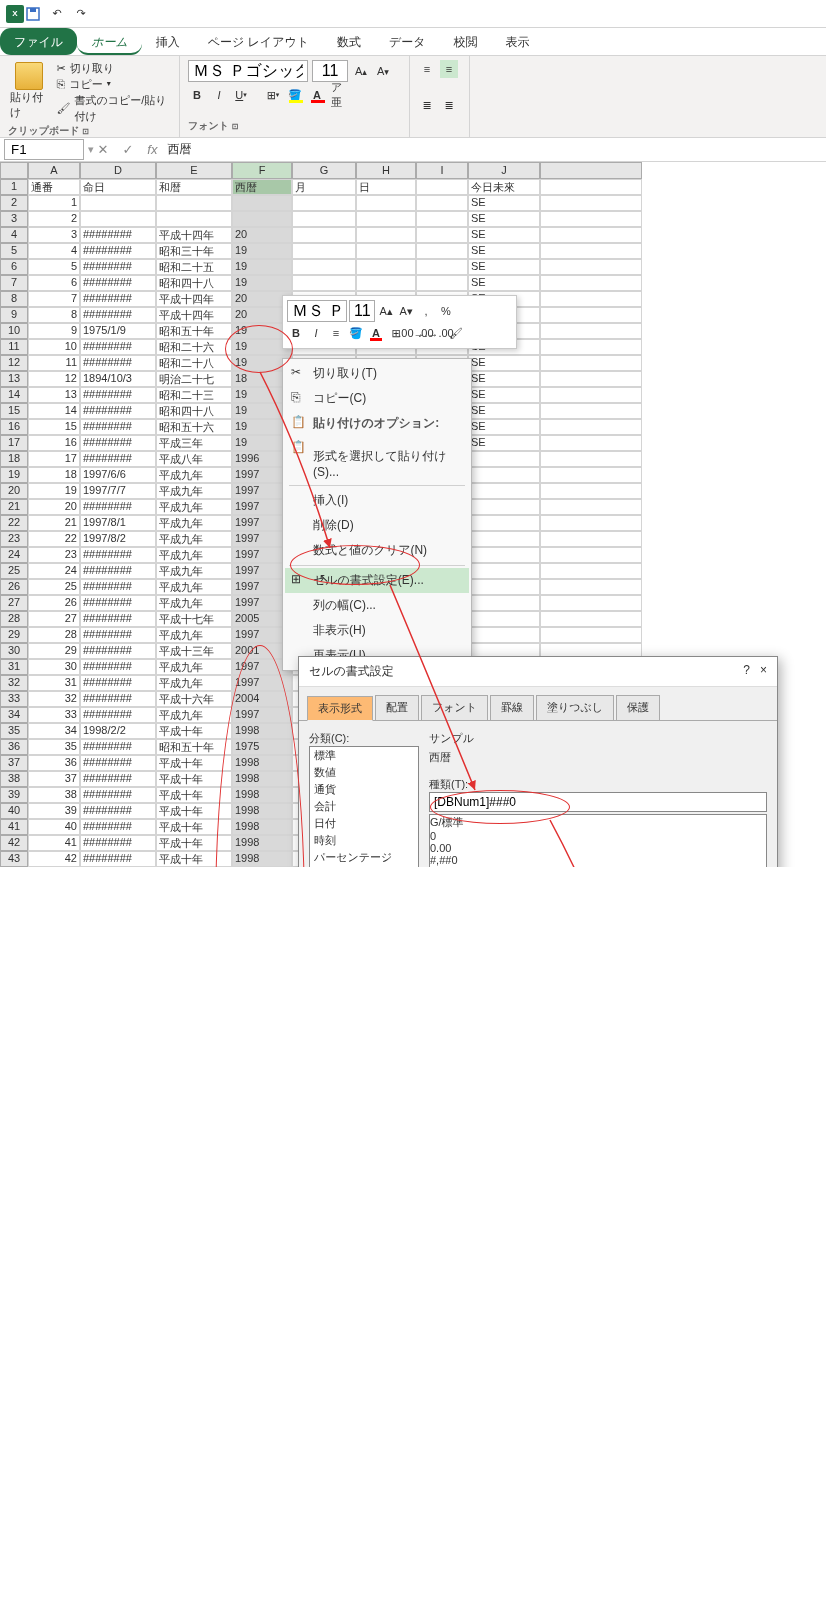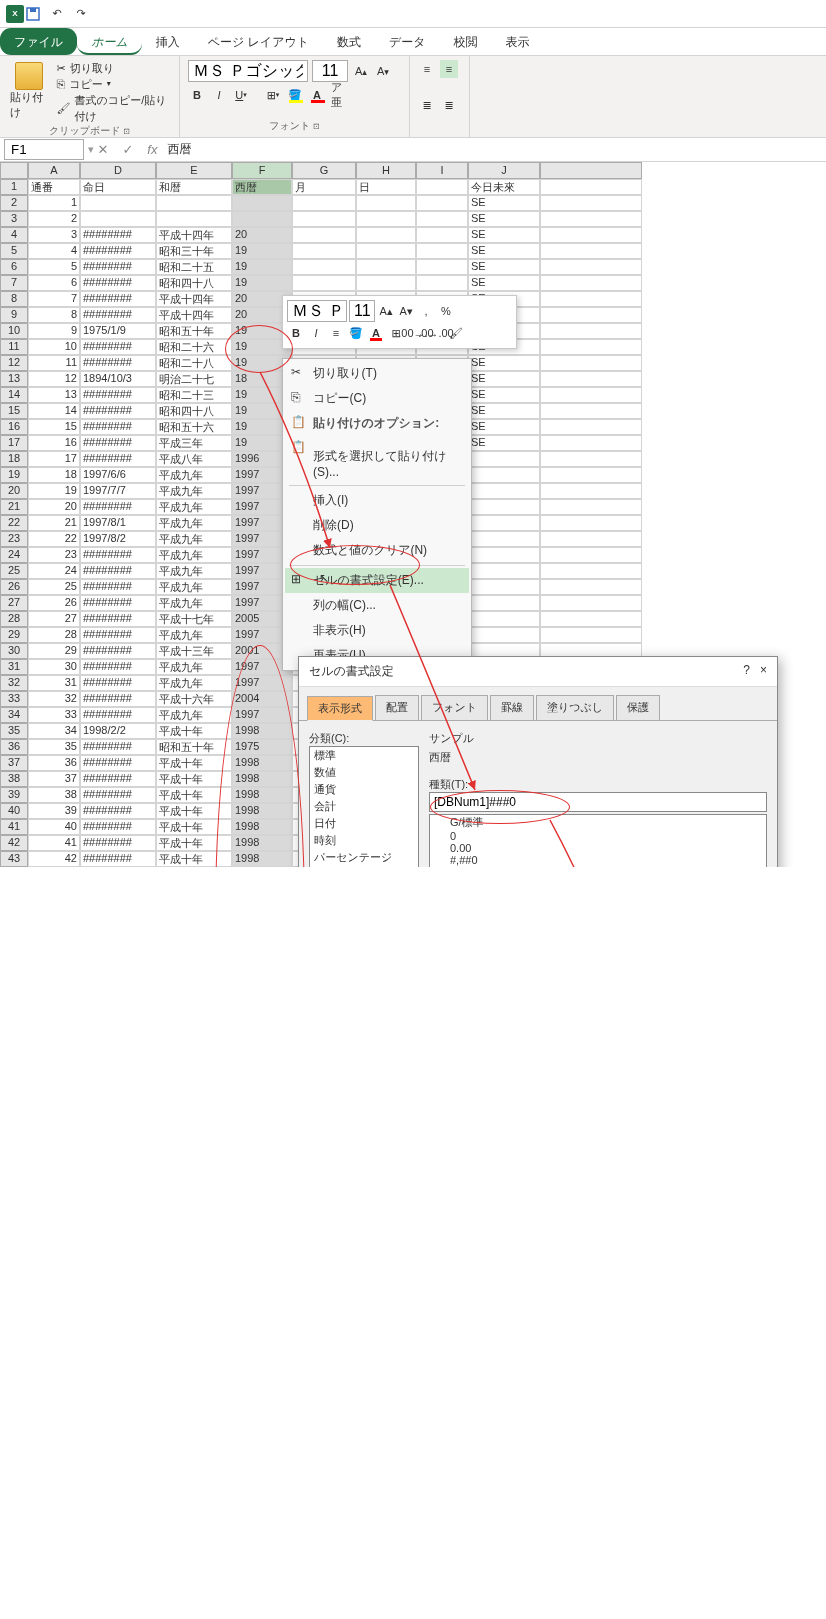--- a/index.html
+++ b/index.html
@@ -6,21 +6,21 @@
 body { font-family: "Meiryo UI", "MS PGothic", sans-serif; font-size: 11px; background: #fff; color: #333; width: 826px; position: relative; }
 .qat { background: #fff; height: 28px; display: flex; align-items: center; padding: 0 6px; border-bottom: 1px solid #d4d4d4; }
 .qat-icon { width: 18px; height: 18px; margin-right: 6px; display: flex; align-items: center; justify-content: center; }
 .excel-icon { width: 18px; height: 18px; background: #217346; color: #fff; font-size: 8px; font-weight: bold; display: flex; align-items: center; justify-content: center; border-radius: 2px; }
 .tabs { display: flex; background: #fff; height: 28px; border-bottom: 1px solid #d4d4d4; }
 .tab { padding: 6px 14px; font-size: 12px; cursor: pointer; border-radius: 11px; }
 .tab.file { background: #217346; color: #fff; }
 .tab.active { border-bottom: 2px solid #217346; color: #217346; font-style: italic; }
 .ribbon { background: #f3f2f1; height: 82px; display: flex; border-bottom: 1px solid #d4d4d4; }
 .rgroup { border-right: 1px solid #d4d4d4; padding: 4px 8px; display: flex; flex-direction: column; justify-content: space-between; }
-.rgroup-label { font-size: 10px; text-align: center; color: #666; }
+.rgroup-label { font-size: 10px; text-align: left; color: #666; font-weight: bold; }
 .paste-btn { display: flex; flex-direction: column; align-items: center; padding: 2px; }
 .paste-icon { width: 28px; height: 28px; background: linear-gradient(#f9d978, #e8b23b); border: 1px solid #c8901a; border-radius: 2px; }
 .clip-items { font-size: 11px; line-height: 16px; }
 .clip-items div { display: flex; align-items: center; gap: 4px; }
 .font-row { display: flex; gap: 4px; align-items: center; margin-bottom: 4px; }
 .font-sel { border: 1px solid #ababab; background: #fff; padding: 1px 4px; font-size: 16px; }
 .fw { width: 120px; } .sw { width: 36px; text-align: center; }
 .mini-btn { width: 18px; height: 18px; border: 1px solid transparent; display: inline-flex; align-items: center; justify-content: center; font-size: 11px; }
 .namebox-row { display: flex; align-items: center; height: 24px; border-bottom: 1px solid #d4d4d4; }
 .namebox { width: 80px; border: 1px solid #ababab; padding: 2px 6px; margin: 0 4px; background: #fff; }
@@ -50,21 +50,21 @@
 .dlg-tab { padding: 4px 10px; border: 1px solid #aaa; background: #e8e8e8; font-size: 11px; margin-right: 2px; border-bottom: none; }
 .dlg-tab.active { background: #fdba74; border-bottom: 1px solid #f0f0f0; position: relative; top: 1px; }
 .dlg-body { border-top: 1px solid #aaa; padding: 10px; display: flex; gap: 10px; }
 .cat-list { width: 110px; height: 260px; border: 1px solid #888; background: #fff; font-size: 11px; overflow: hidden; }
 .cat-item { padding: 1px 4px; }
 .cat-item.sel { background: #0078d7; color: #fff; }
 .dlg-right { flex: 1; }
 .sample-box { margin-bottom: 8px; }
 .type-input { width: 100%; border: 1px solid #888; padding: 2px 4px; font-size: 12px; background: #fff; }
 .type-list { width: 100%; height: 130px; border: 1px solid #888; background: #fff; font-size: 11px; overflow-y: scroll; margin-top: 2px; }
-.type-list div { padding: 0 20px; white-space: nowrap; }
+.type-list div { padding: 0 0; white-space: nowrap; }
 .dlg-btn { padding: 4px 16px; border: 1px solid #888; background: #e8e8e8; font-size: 12px; }
 .dlg-btn.primary { border: 2px solid #0078d7; }
 .dlg-footer { padding: 8px; text-align: right; display: flex; justify-content: flex-end; gap: 8px; }
 .grid2-wrap { margin-top: 30px; }
 .circle { position: absolute; border: 1.5px solid #e03030; border-radius: 50%; pointer-events: none; z-index: 50; }
 svg.arrows { position: absolute; top: 0; left: 0; pointer-events: none; z-index: 49; }
 </style>
 </head>
 <body>
 

